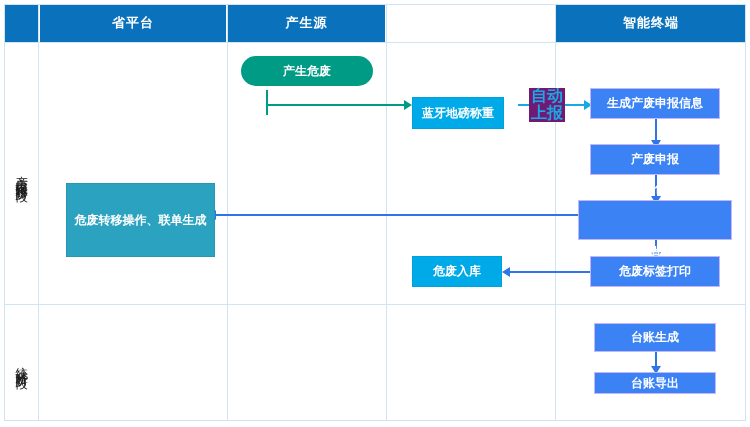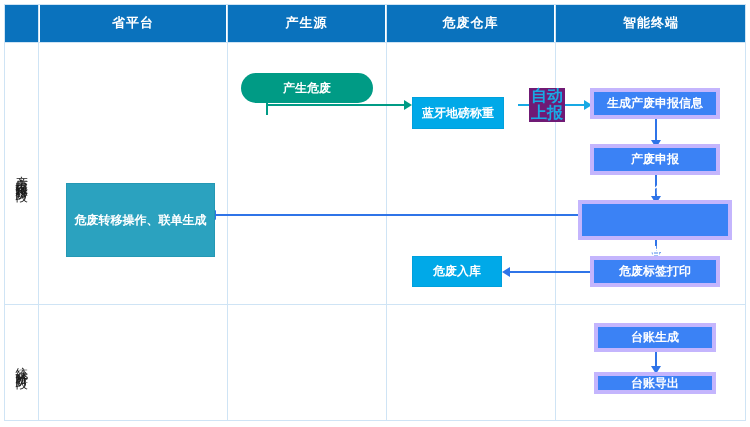--- a/index.html
+++ b/index.html
@@ -39,21 +39,21 @@
     text-align:center;color:#ffffff;font-weight:bold;
     font-size:12px;line-height:1.35;box-sizing:border-box;
   }
   .node.pill{
     background:#009b85;border-radius:18px;
   }
   .node.cyan{
     background:#00a9e8;border:1px solid #00a0dc;
   }
   .node.blue{
-    background:#3b82f5;border:4px solid #c4b5fd;
+    background:#3b82f5;border:1px solid #c4b5fd;
   }
   .node.teal{
     background:#2ba2bf;border:1px solid #2498b4;
   }
 
   
   .ln{position:absolute;}
   .ln.h{height:2px;}
   .ln.v{width:2px;}
   .ln.green{background:#009b85;}
@@ -72,21 +72,20 @@
   }
 </style>
 </head>
 <body>
 
 <div id="root">
 
   <div class="hdr blank" style="left:4px;width:34px;"></div>
   <div class="hdr" style="left:40px;width:186px;">省平台</div>
   <div class="hdr" style="left:228px;width:157px;">产生源</div>
-  <div class="hdr" style="left:387px;width:167px;">危废仓库</div>
   <div class="hdr" style="left:556px;width:190px;">智能终端</div>
 
   <div class="grid-h" style="top:4px;"></div>
   <div class="grid-h" style="top:42px;"></div>
   <div class="grid-h" style="top:304px;"></div>
   <div class="grid-h" style="top:420px;"></div>
 
   <div class="lane-v" style="left:4px;height:417px;"></div>
   <div class="lane-v" style="left:38px;height:417px;"></div>
   <div class="lane-v" style="left:227px;height:417px;"></div>
@@ -119,21 +118,21 @@
 
   <div class="ln h blue" style="left:216px;top:214px;width:375px;"></div>
   <div class="arw left blue" style="left:208px;top:210px;"></div>
 
   <div class="ln h blue" style="left:510px;top:271px;width:81px;"></div>
   <div class="arw left blue" style="left:502px;top:267px;"></div>
 
   <div class="ln v blue" style="left:655px;top:352px;height:22px;"></div>
   <div class="arw down blue" style="left:651px;top:366px;"></div>
 
-  <div class="node pill" style="left:241px;top:73px;width:132px;height:30px;">产生危废</div>
+  <div class="node pill" style="left:241px;top:56px;width:132px;height:30px;">产生危废</div>
 
   <div class="node cyan" style="left:412px;top:97px;width:92px;height:32px;">蓝牙地磅称重</div>
 
   <div class="node blue" style="left:590px;top:88px;width:130px;height:31px;">生成产废申报信息</div>
 
   <div class="node blue" style="left:590px;top:144px;width:130px;height:31px;">产废申报</div>
 
   <div class="node blue" style="left:578px;top:200px;width:154px;height:40px;flex-direction:column;gap:47px;">
     <span>危废信息</span>
     <span>自动上传省固废平台</span>

